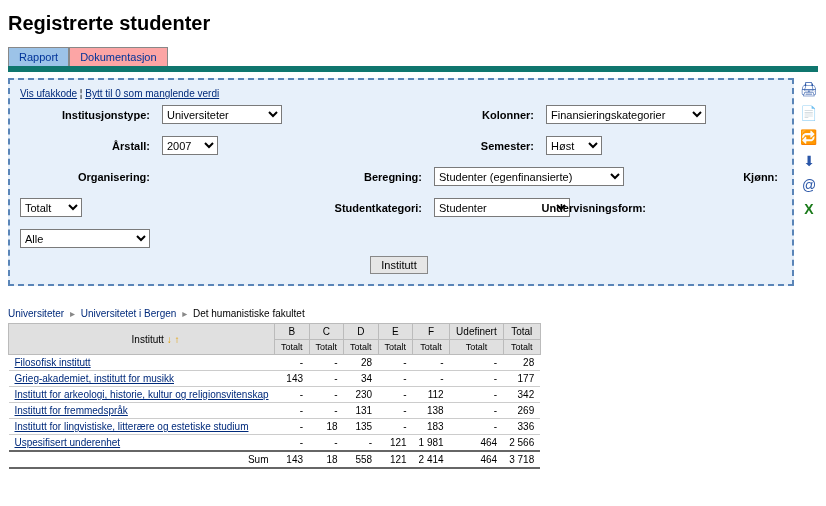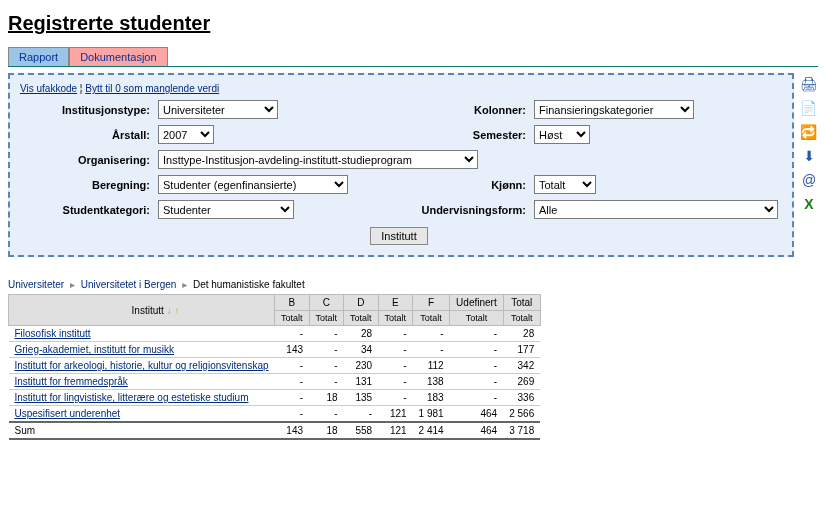--- a/index.html
+++ b/index.html
@@ -9,24 +9,23 @@
   margin: 0;
   padding: 8px;
   color: #000;
   background: #fff;
   width: 826px;
 }
 h1 {
   font-size: 20px;
   font-weight: bold;
   margin: 4px 0 12px 0;
-  text-decoration: underline;
 }
 .tabs {
-  border-bottom: 1px solid #0f766e;
+  border-bottom: 6px solid #0f766e;
   display: flex;
 }
 .tab {
   border: 1px solid #888;
   border-bottom: none;
   padding: 3px 10px;
   margin-right: 0;
   font-size: 11px;
   cursor: pointer;
   background: #fca5a5;
@@ -51,20 +50,21 @@
   font-size: 10px;
   margin-bottom: 6px;
 }
 .toplinks a { color: #002a7b; text-decoration: underline; }
 .filters-grid {
   display: grid;
   grid-template-columns: 130px 260px 100px 1fr;
   row-gap: 6px;
   column-gap: 8px;
   align-items: center;
+  gap: 12px;
 }
 .lbl {
   text-align: right;
   font-weight: bold;
   font-size: 11px;
 }
 select {
   font-size: 11px;
   font-family: Arial, sans-serif;
   background: #fff;
@@ -135,20 +135,21 @@
 }
 table.data tbody td:first-child a {
   color: #002a7b;
   text-decoration: underline;
 }
 table.data tbody tr.sum td {
   border-top: 2px solid #666;
   border-bottom: 2px solid #666;
   color: #000;
   font-weight: normal;
+  text-align: right;
 }
 .w-long { width: 290px; }
 </style>
 </head>
 <body>
 
 <h1>Registrerte studenter</h1>
 
 <div class="tabs">
   <div class="tab active"><a href="#">Rapport</a></div>
@@ -166,21 +167,20 @@
       <div><select style="width:120px"><option>Universiteter</option></select></div>
       <div class="lbl">Kolonner:</div>
       <div><select style="width:160px"><option>Finansieringskategorier</option></select></div>
 
       <div class="lbl">Årstall:</div>
       <div><select style="width:56px"><option>2007</option></select></div>
       <div class="lbl">Semester:</div>
       <div><select style="width:56px"><option>Høst</option></select></div>
 
       <div class="lbl">Organisering:</div>
-      <div style="grid-column: 2 / span 3;"><select class="w-long" style="width:320px"><option>Insttype-Institusjon-avdeling-institutt-studieprogram</option></select></div>
 
       <div class="lbl">Beregning:</div>
       <div><select style="width:190px"><option>Studenter (egenfinansierte)</option></select></div>
       <div class="lbl">Kjønn:</div>
       <div><select style="width:62px"><option>Totalt</option></select></div>
 
       <div class="lbl">Studentkategori:</div>
       <div><select style="width:136px"><option>Studenter</option></select></div>
       <div class="lbl" style="width:130px;margin-left:-30px">Undervisningsform:</div>
       <div><select class="full"><option>Alle</option></select></div>

